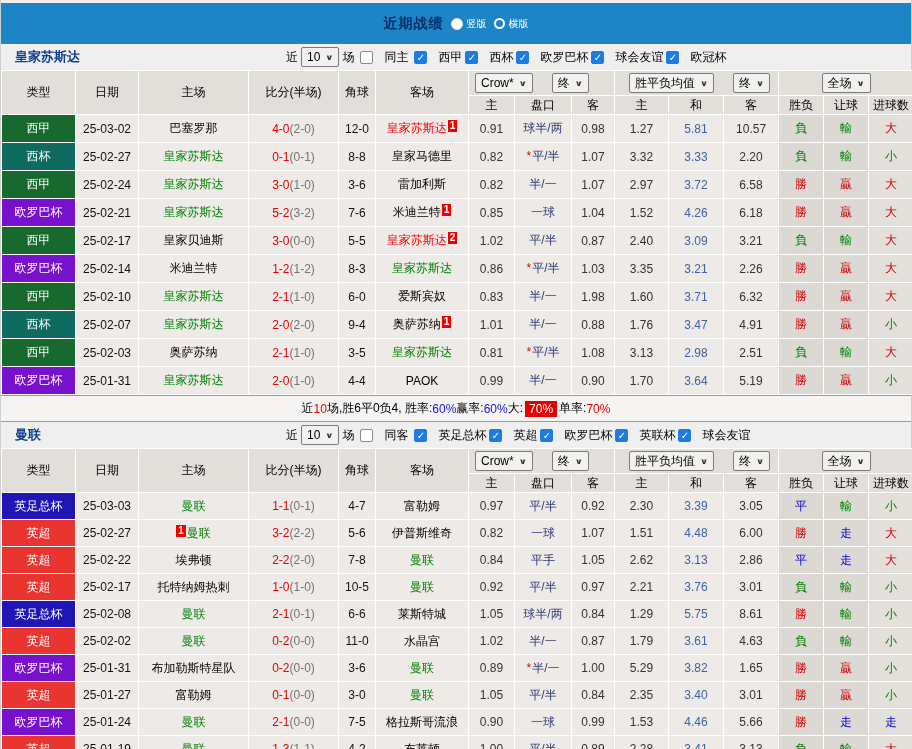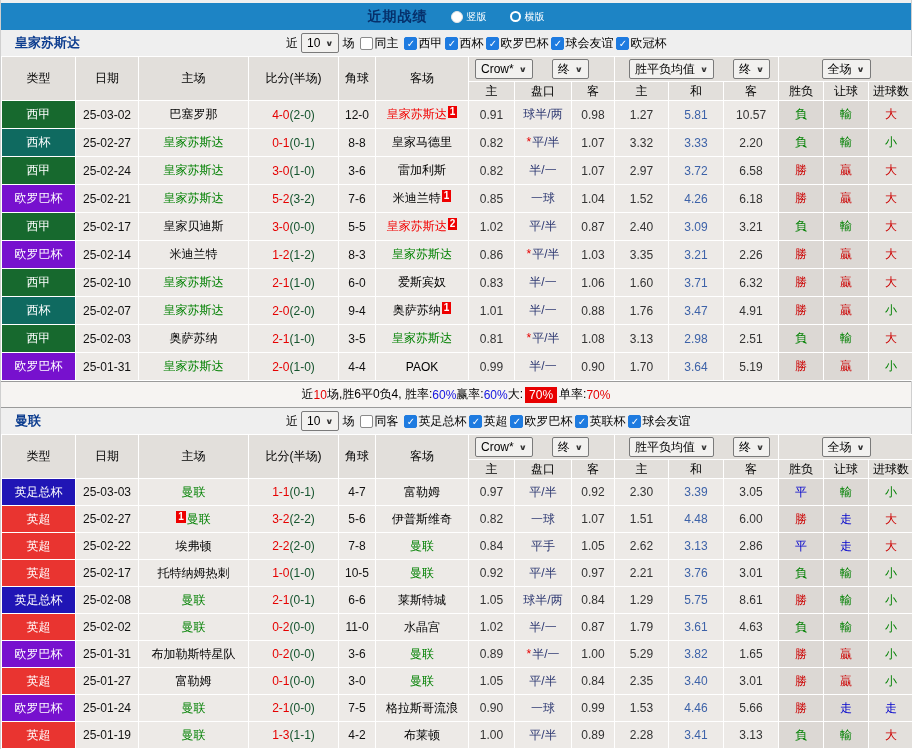--- a/index.html
+++ b/index.html
@@ -7,33 +7,33 @@
   body {
     width:912px; height:749px; overflow:hidden;
     background:#ffffff;
     font-family:"Liberation Sans","DejaVu Sans",sans-serif;
     font-size:12px; color:#000;
   }
   .page { width:912px; padding-top:3px; background:#efefef;
           border-left:1px solid #cfcfcf; border-right:1px solid #cfcfcf; }
 
   
-  .topbar { height:27px; background:#1d84c5; display:flex; align-items:center; justify-content:center; gap:23px; }
+  .topbar { height:41px; background:#1d84c5; display:flex; align-items:center; justify-content:center; gap:7px; }
   .topbar .title { font-weight:bold; font-size:14px; color:#06306b; letter-spacing:1px; }
   .radio-opt { display:inline-flex; align-items:center; gap:4px; color:#ffffff; font-size:10px; cursor:pointer; }
   .radio { width:12px; height:12px; border-radius:50%; display:inline-block; }
   .radio.on  { background:#ffffff; border:1px solid #e6e6e6; }
   .radio.off { background:transparent; border:2px solid #ffffff; width:11px; height:11px; }
 
   
   .secbar { height:26px; background:#efefef; position:relative; display:flex; align-items:center; }
   .team-title { font-weight:bold; font-size:13px; color:#0d3d8f; padding-left:14px; }
   .filters { position:absolute; left:285px; display:flex; align-items:center; gap:3px; white-space:nowrap; }
   .leagues { display:inline-flex; align-items:center; }
-  .flt-item { display:inline-flex; align-items:center; gap:1px; margin-left:3px; cursor:pointer; }
+  .flt-item { display:inline-flex; align-items:center; gap:11px; margin-left:3px; cursor:pointer; }
   .cb { width:13px; height:13px; border-radius:2px; display:inline-flex; align-items:center; justify-content:center;
         background:#ffffff; border:1px solid #8a8a8a; color:#fff; font-size:10px; line-height:11px; }
   .cb.on { background:#1e7be0; border-color:#1e7be0; }
 
   
   .sel { display:inline-flex; align-items:center; gap:5px; background:#f2f1ef; border:1px solid #7a7a7a;
          border-radius:2px; padding:1px 5px; height:20px; font-size:12px; color:#000; cursor:pointer; }
   .sel .arr { font-size:10px; font-weight:bold; color:#333; transform:scaleY(0.8); }
 
   
@@ -52,21 +52,21 @@
   td.lg { color:#ffffff; }
   td.dt, td.corner { color:#111; }
   .team .nm.green { color:#018001; }
   .team .nm.red   { color:#f20000; }
   .team .nm.black { color:#000000; }
   .rc { display:inline-block; background:#ee0000; color:#ffffff; font-size:10px; font-weight:bold;
         line-height:12px; padding:0 2px; vertical-align:3px; }
   .rc.after  { margin-left:1px; }
   .rc.before { margin-right:1px; }
   td.score .ft { color:#e60000; }
-  td.score .ht { color:#14532d; }
+  td.score .ht { color:#737373; }
   td.num { color:#333; }
   td.num.mid { color:#3d62a8; }
   td.hcap { color:#2f3a73; }
   .star { color:#e60000; margin-right:1px; }
   td.res.red   { color:#cc0101; }
   td.res.green { color:#028102; }
   td.res.blue  { color:#0101cc; }
 
   
   .summary { height:27px; background:#f6f4f2; border-top:1px solid #9a9a9a; border-bottom:1px solid #9a9a9a;
@@ -307,21 +307,21 @@
           </tr>
           <tr>
             <td class="lg" style="background: rgb(23, 105, 46);">西甲</td>
             <td class="dt">25-02-10</td>
             <td class="team"><span class="nm green">皇家苏斯达</span></td>
             <td class="score"><span class="ft">2-1</span><span class="ht">(1-0)</span></td>
             <td class="corner">6-0</td>
             <td class="team"><span class="nm black">爱斯宾奴</span></td>
             <td class="num">0.83</td>
             <td class="hcap">半/一</td>
-            <td class="num">1.06</td>
+            <td class="num">1.98</td>
             <td class="num">1.60</td>
             <td class="num mid">3.71</td>
             <td class="num">6.32</td>
             <td class="res shaded red">勝</td>
             <td class="res shaded red">贏</td>
             <td class="res shaded2 red">大</td>
           </tr>
           <tr>
             <td class="lg" style="background: rgb(15, 106, 96);">西杯</td>
             <td class="dt">25-02-07</td>

